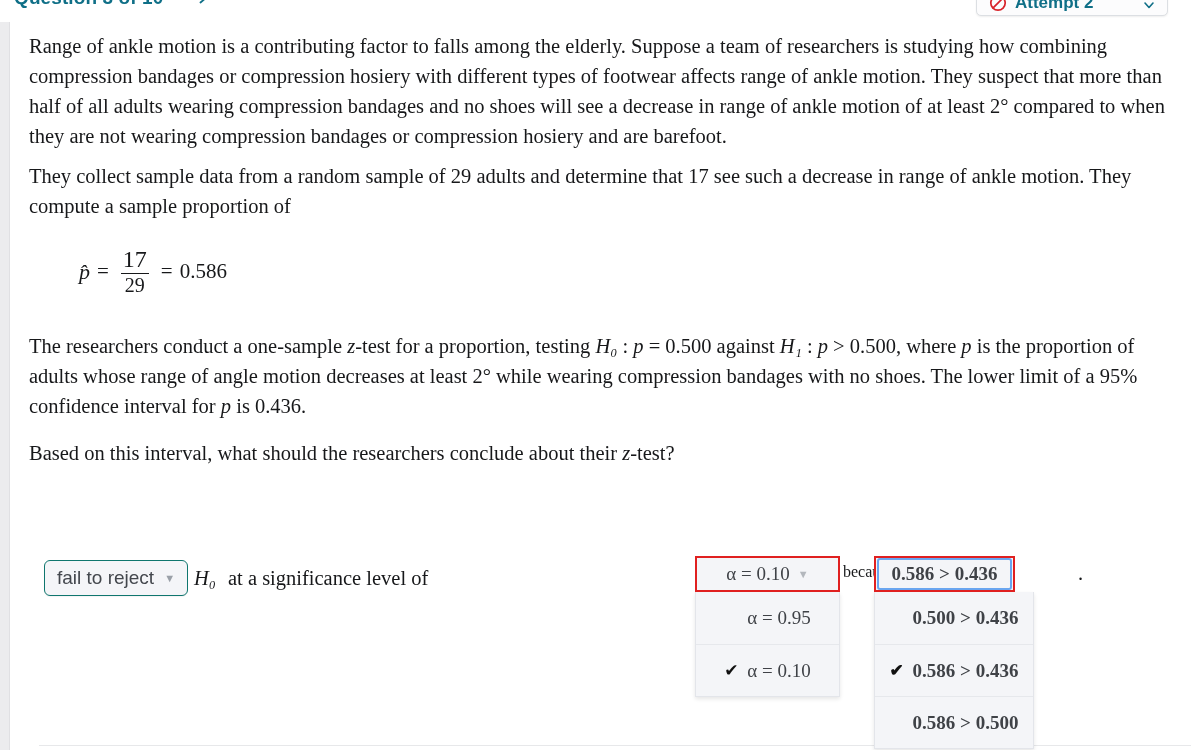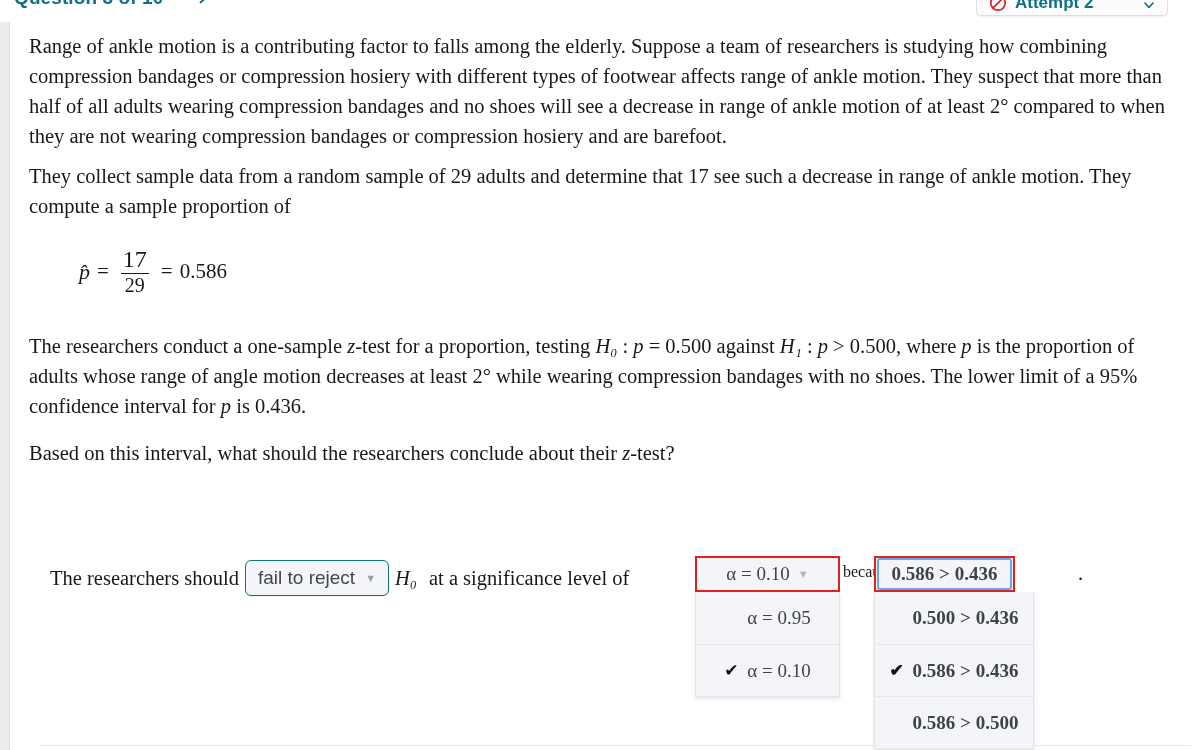--- a/index.html
+++ b/index.html
@@ -311,21 +311,20 @@
     </div>
 
     <p class="body p3"><span>The researchers conduct a one-sample </span><span class="mi">z</span><span>-test for a proportion, testing </span><span class="mi">H₀</span><span> : </span><span class="mi">p</span><span> = 0.500 against </span><span class="mi">H₁</span><span> : </span><span class="mi">p</span><span> &gt; 0.500, where </span><span class="mi">p</span><span> is the proportion of adults whose range of angle motion decreases at least 2° while wearing compression bandages with no shoes. The lower limit of a 95% confidence interval for </span><span class="mi">p</span><span> is 0.436.</span></p>
 
     <p class="body p4"><span>Based on this interval, what should the researchers conclude about their </span><span class="mi">z</span><span>-test?</span></p>
 
     <div class="divider"></div>
   </div>
 
   <div class="answer-row">
-    <span class="txt">The researchers should</span>
 
     <button class="sel-btn">
       <span>fail to reject</span>
       <span class="caret">▼</span>
     </button>
 
     <span class="txt mi">H₀</span>
     <span class="txt">at a significance level of</span>
   </div>
 

